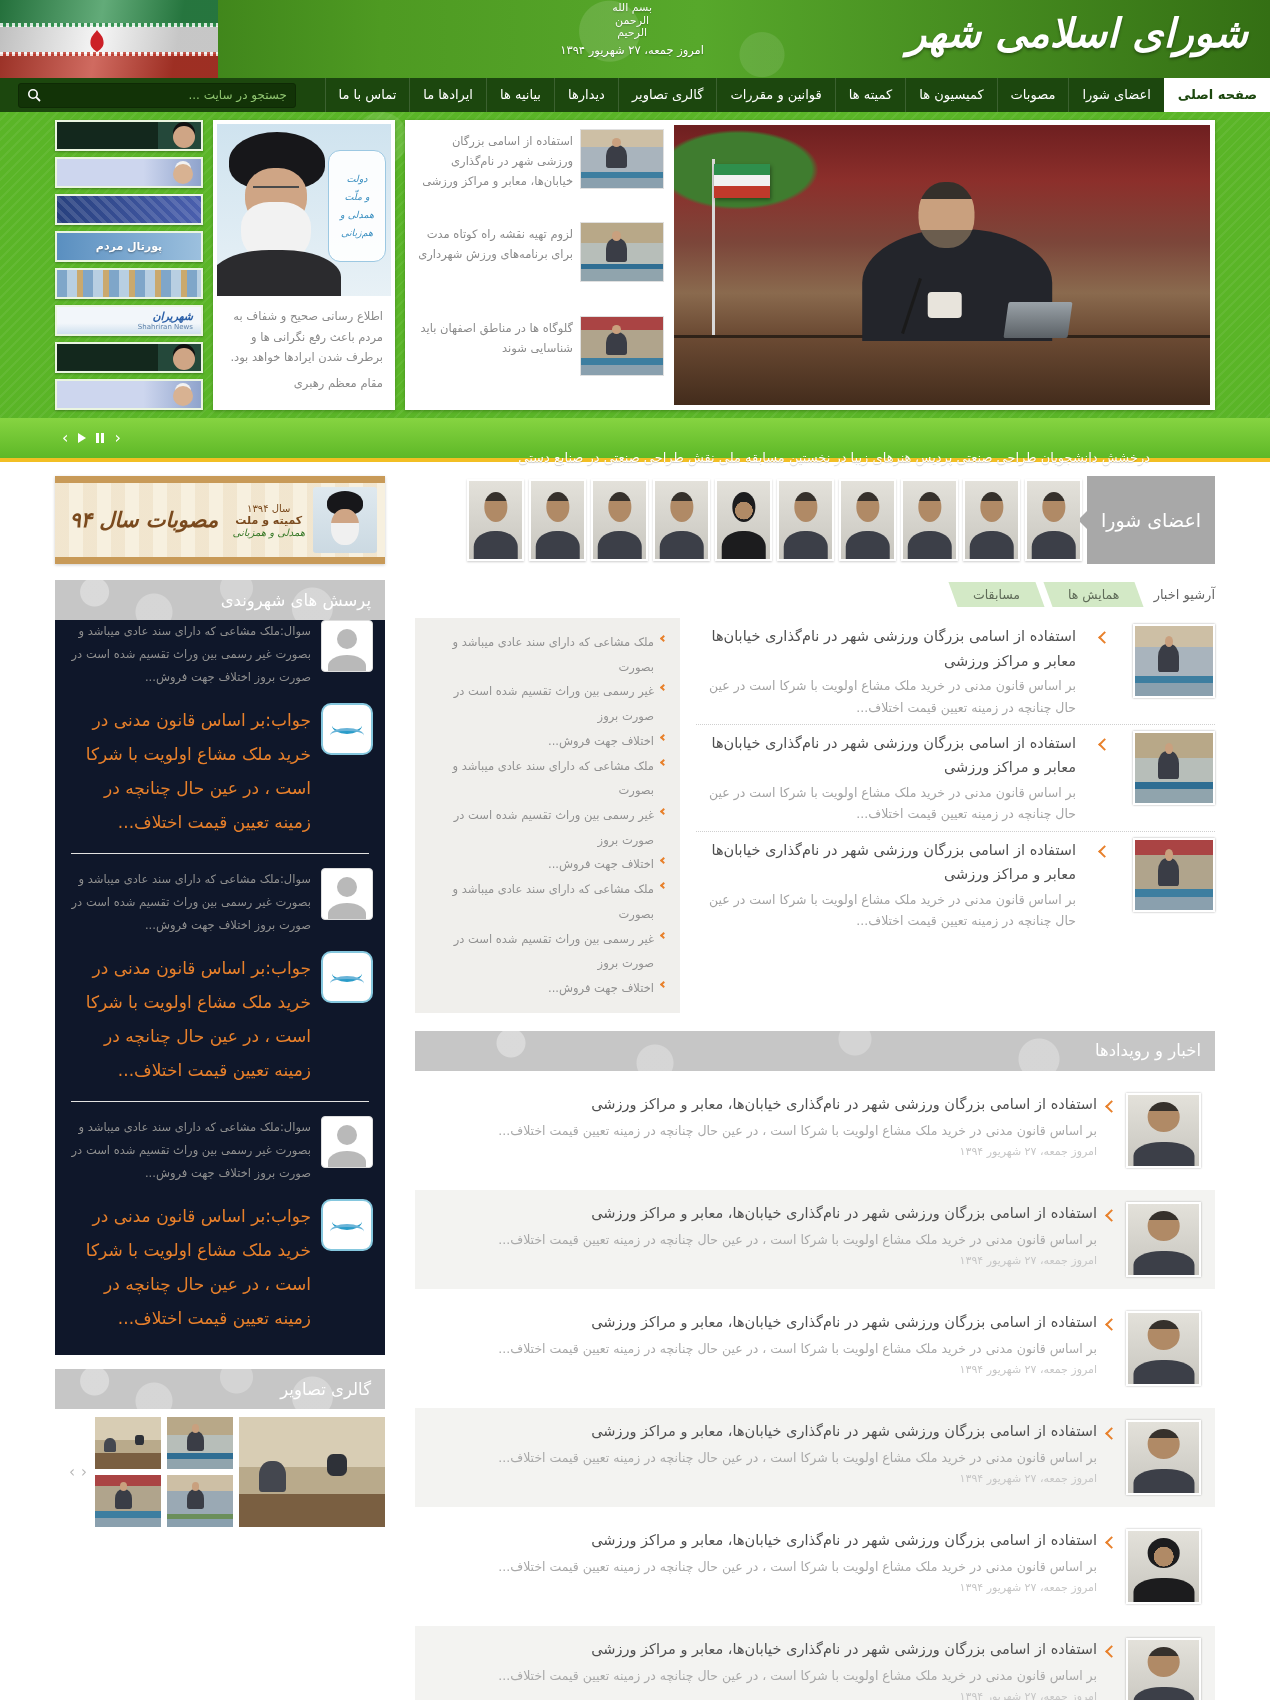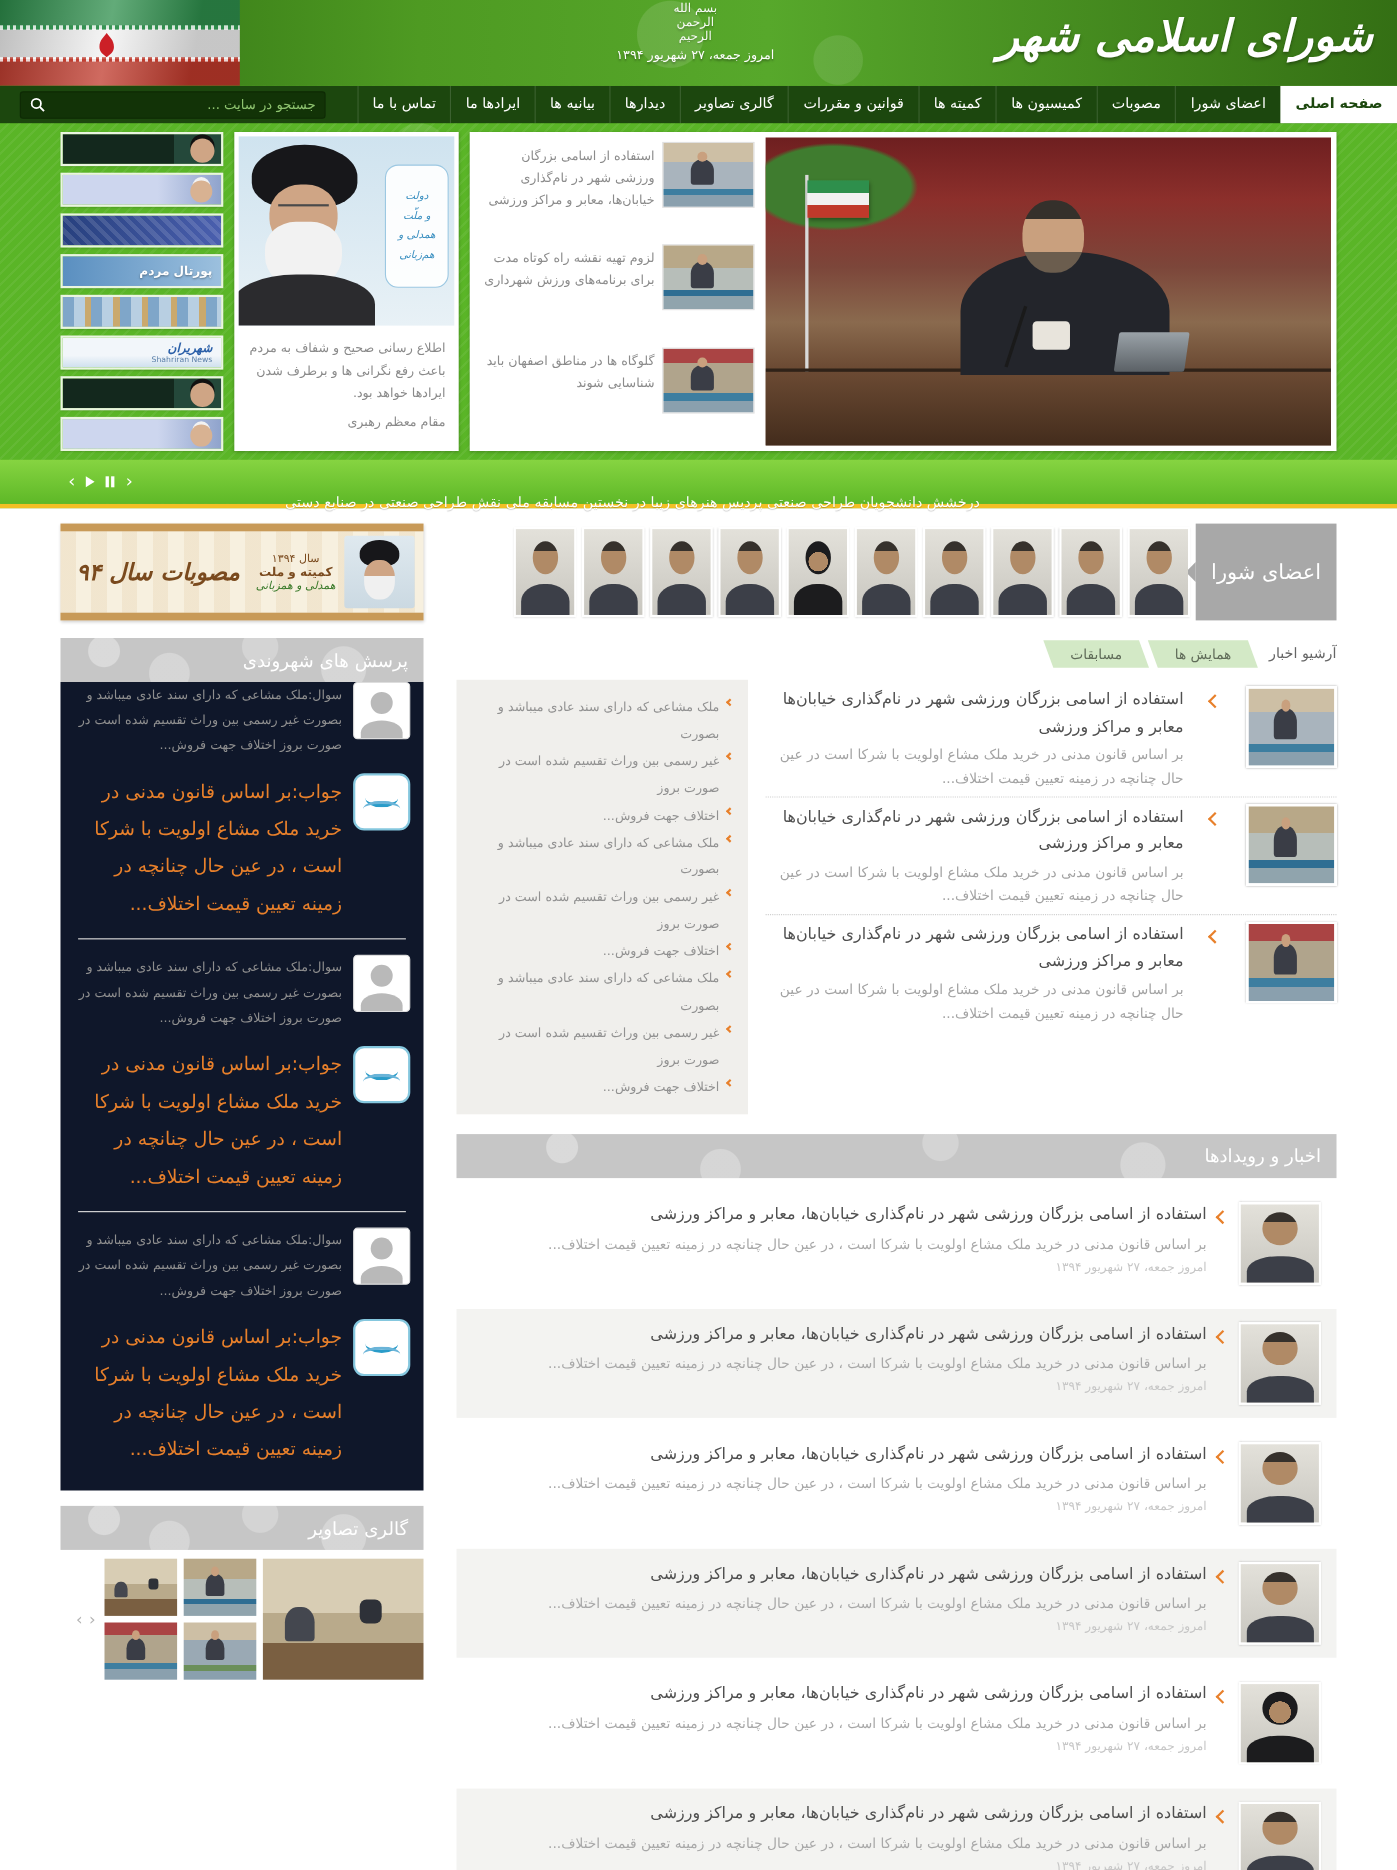--- a/index.html
+++ b/index.html
@@ -64,56 +64,56 @@
   .photo{ position:relative; overflow:hidden; background:linear-gradient(180deg,#cdbfa5 0 30%, #a9b4bd 30% 72%, #3d7ea0 72% 82%, #8aa0ae 82%);}
   .photo::before{ content:""; position:absolute; left:30%; top:26%; width:26%; height:40%; background:#3a3d46; border-radius:45% 45% 12% 12%;}
   .photo::after{ content:""; position:absolute; left:38%; top:14%; width:11%; height:16%; background:#c9a07e; border-radius:50%;}
   .photo.v2{ background:linear-gradient(180deg,#b8a888 0 35%, #b7beb9 35% 70%, #2f6e93 70% 80%, #90a4ad 80%);}
   .photo.v3{ background:linear-gradient(180deg,#a44 0 22%, #b0a48c 22% 70%, #3d7ea0 70% 82%, #8aa0ae 82%);}
   .photo.v4{ background:linear-gradient(180deg,#cdbfa5 0 30%, #9aa9b4 30% 75%, #6b8f5a 75% 85%, #8aa0ae 85%);}
   .photo.room{ background:linear-gradient(180deg,#d8cdb4 0 45%, #b9aa8b 45% 70%, #7a5f41 70%);}
   .photo.room::before{ left:14%; top:40%; width:18%; height:28%; background:#44474f;}
   .photo.room::after{ left:60%; top:34%; width:14%; height:20%; background:#2e3138; border-radius:30%;}
 
-  .quote-col{ width:204px; flex:none;}
+  .quote-col{ width:182px; flex:none;}
   .quote-card{ background:#fff; box-shadow:0 1px 3px rgba(0,0,0,.25); padding:4px; height:290px;}
   .leader-photo{ position:relative; height:172px; background:linear-gradient(180deg,#cfe3ef,#e8f1f6); overflow:hidden;}
   .leader-photo .turban{ position:absolute; left:12px; top:8px; width:96px; height:58px; background:#17171a; border-radius:50% 50% 40% 40%;}
   .leader-photo .face{ position:absolute; left:28px; top:44px; width:62px; height:58px; background:#cfa585; border-radius:46%;}
   .leader-photo .glasses{ position:absolute; left:36px; top:62px; width:46px; height:10px; border-top:2px solid #4a4a4a;}
   .leader-photo .beard{ position:absolute; left:24px; top:78px; width:70px; height:62px; background:#f2f2f2; border-radius:40% 40% 50% 50%;}
   .leader-photo .robe{ position:absolute; left:-6px; top:126px; width:130px; height:60px; background:#2b2b2e; border-radius:45% 45% 0 0;}
   .callig{ position:absolute; right:5px; top:26px; width:58px; height:112px; background:rgba(255,255,255,.9); border:1px solid #9cc8e2; border-radius:12px; display:flex; flex-direction:column; justify-content:center; text-align:center; color:#3a8fc0; font-size:9.5px; font-style:italic; line-height:1.9;}
   .quote-text{ padding:10px 8px 0; font-size:11.5px; color:#8a8a8a; line-height:1.8; text-align:right;}
   .quote-author{ padding:8px 8px 0; font-size:11.5px; color:#8a8a8a; text-align:right;}
 
   .banners-col{ width:148px; flex:none; display:flex; flex-direction:column; gap:6px;}
   .sbanner{ flex:1; border:2px solid #eaf5e0; box-shadow:0 1px 2px rgba(0,0,0,.3); position:relative; overflow:hidden; cursor:pointer;}
   .sb1{ background:linear-gradient(90deg,#13281d 0 70%, #24483a 70%);}
   .sb1::after,.sb7::after{ content:""; position:absolute; right:6px; top:4px; width:22px; height:22px; background:#cfa585; border-radius:50%; box-shadow:0 -4px 0 0 #111;}
   .sb2{ background:linear-gradient(90deg,#cdd6ee 0 60%, #8fa3cc);}
   .sb2::after,.sb8::after{ content:""; position:absolute; right:8px; top:5px; width:20px; height:20px; background:#d8b292; border-radius:50%; box-shadow:0 -5px 0 -2px #f2f2f2;}
   .sb3{ background:repeating-linear-gradient(45deg, rgba(255,255,255,.12) 0 4px, rgba(0,0,0,0) 4px 8px), linear-gradient(90deg,#27407e,#4a5fae);}
-  .sb4{ background:linear-gradient(90deg,#5a8fc0,#9cc0de); display:flex; align-items:center; padding:0 8px;}
+  .sb4{ background:linear-gradient(90deg,#5a8fc0,#9cc0de); display:flex; align-items:center; padding:0 8px;justify-content:center;}
   .sb4 .lbl{ color:#fff; font-weight:bold; font-size:11px; text-shadow:0 1px 2px rgba(0,0,0,.4);}
   .sb5{ background:repeating-linear-gradient(90deg,#7fa6c9 0 10px,#b8cfe2 10px 20px,#caa96d 20px 26px), linear-gradient(#88aac8,#6b93b8);}
   .sb6{ background:linear-gradient(180deg,#f2f6fa 0 60%, #cfe0ee); display:flex; flex-direction:column; justify-content:center; padding:0 8px;}
   .sb6 .fa{ color:#2a5fa8; font-weight:bold; font-size:11px; font-style:italic;}
   .sb6 .en{ color:#5a7fa8; font-size:7px;}
   .sb7{ background:linear-gradient(90deg,#13281d 0 70%, #24483a 70%);}
   .sb8{ background:linear-gradient(90deg,#cdd6ee 0 60%, #8fa3cc);}
 
   
   .ticker{ margin-top:8px; height:40px; background:linear-gradient(180deg,#86d441,#5eb827); display:flex; align-items:center; position:relative;}
   .ticker-controls{ position:absolute; left:62px; display:flex; direction:ltr; gap:10px; align-items:center;}
   .tc{ color:#fff; cursor:pointer; display:flex; align-items:center;}
   .tc.glyph{ font-size:16px; line-height:1;}
   .play-shape{ width:0; height:0; border-top:5px solid transparent; border-bottom:5px solid transparent; border-left:8px solid #fff;}
   .pause-shape{ width:8px; height:10px; border-left:3px solid #fff; border-right:3px solid #fff;}
-  .ticker-text{ flex:1; text-align:center; color:#fff; font-size:13px; text-shadow:0 1px 1px rgba(0,0,0,.2); padding-right:120px;margin-top:39px;}
+  .ticker-text{ flex:1; text-align:right; color:#fff; font-size:13px; text-shadow:0 1px 1px rgba(0,0,0,.2); padding-right:120px;margin-top:39px;}
   .yellow-line{ height:4px; background:#f2bf24;}
 
   
   .members-row{ display:flex; gap:30px; margin-top:14px; height:88px;}
   .members-strip{ flex:1; display:flex; align-items:center; gap:5px;}
   .members-label{ position:relative; width:128px; height:88px; background:#a8a8a8; color:#fff; font-size:19px; display:flex; align-items:center; justify-content:center; flex:none;}
   .members-label::after{ content:""; position:absolute; left:-9px; top:50%; transform:translateY(-50%); border-top:9px solid transparent; border-bottom:9px solid transparent; border-right:9px solid #a8a8a8;}
   .portrait{ width:57px; height:82px; background:#fff; padding:2px; box-shadow:0 1px 2px rgba(0,0,0,.2); cursor:pointer; flex:none;}
   .portrait .ph{ width:100%; height:100%; position:relative; background:linear-gradient(180deg,#e3e1da,#c8c6bf); overflow:hidden;}
   .portrait .ph::before{ content:""; position:absolute; top:14%; left:50%; transform:translateX(-50%); width:44%; height:38%; border-radius:50%; background:linear-gradient(180deg,#36312c 0 30%, #b08a66 30%);}

